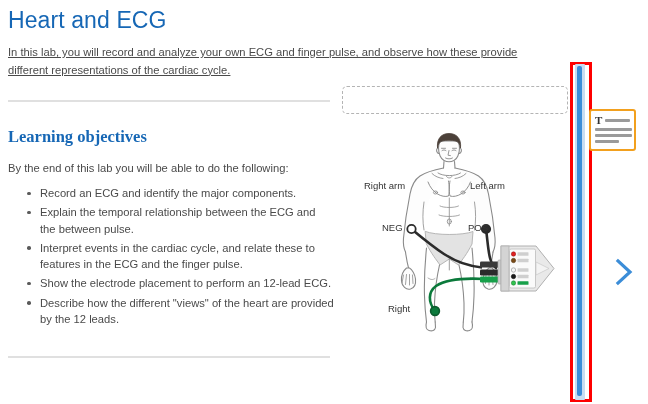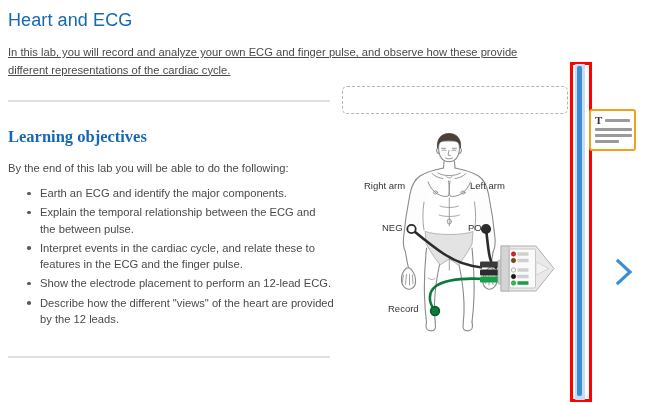--- a/index.html
+++ b/index.html
@@ -19,21 +19,21 @@
 
   
   #text-col {
     position: absolute;
     left: 8px; top: 0px;
     width: 330px; height: 404px;
   }
   #page-title {
     margin: 0;
     padding-top: 6px;
-    font-size: 18px;
+    font-size: 23px;
     font-weight: 400;
     color: #1667b5;
     letter-spacing: 0.1px;
     line-height: 28px;
   }
   #intro-paragraph {
     margin: 0;
     padding-top: 10px;
     width: 552px;
     font-size: 11.2px;
@@ -196,21 +196,21 @@
 
     <p id="intro-paragraph">In this lab, you will record and analyze your own ECG and finger pulse, and observe how these provide different representations of the cardiac cycle.</p>
 
     <div class="divider" id="divider-top"></div>
 
     <h2 id="objectives-title">Learning objectives</h2>
 
     <p id="objectives-intro">By the end of this lab you will be able to do the following:</p>
 
     <ul id="objectives-list">
-      <li>Earth an ECG and identify the major components.</li>
+      <li>Record an ECG and identify the major components.</li>
       <li>Explain the temporal relationship between the ECG and the between pulse.</li>
       <li>Interpret events in the cardiac cycle, and relate these to features in the ECG and the finger pulse.</li>
       <li>Show the electrode placement to perform an 12-lead ECG.</li>
       <li>Describe how the different "views" of the heart are provided by the 12 leads.</li>
     </ul>
 
     <div class="divider" id="divider-bottom"></div>
   </div>
 
   <div id="figure-col">
@@ -337,21 +337,21 @@
           <rect x="177.5" y="163.2" width="11" height="3.6" rx="0.6" fill="#17a04a"></rect>
 
           <path d="M196 144 L209 150.5 L196 157 Z" fill="#f3f3f3" stroke="#c9c9c9" stroke-width="0.7"></path>
         </g>
       </svg>
 
       <span class="fig-label" id="label-right-arm">Right arm</span>
       <span class="fig-label" id="label-left-arm">Left arm</span>
       <span class="fig-label" id="label-neg">NEG</span>
       <span class="fig-label" id="label-pos">POS</span>
-      <span class="fig-label" id="label-earth">Record</span>
+      <span class="fig-label" id="label-earth">Right</span>
     </div>
   </div>
 
   <div id="scroll-highlight"></div>
   <div id="scrollbar-track"></div>
   <div id="scrollbar-thumb"></div>
 
   <div id="text-tool-icon">
     <div class="tt-row">
       <span class="tt-t">T</span>

